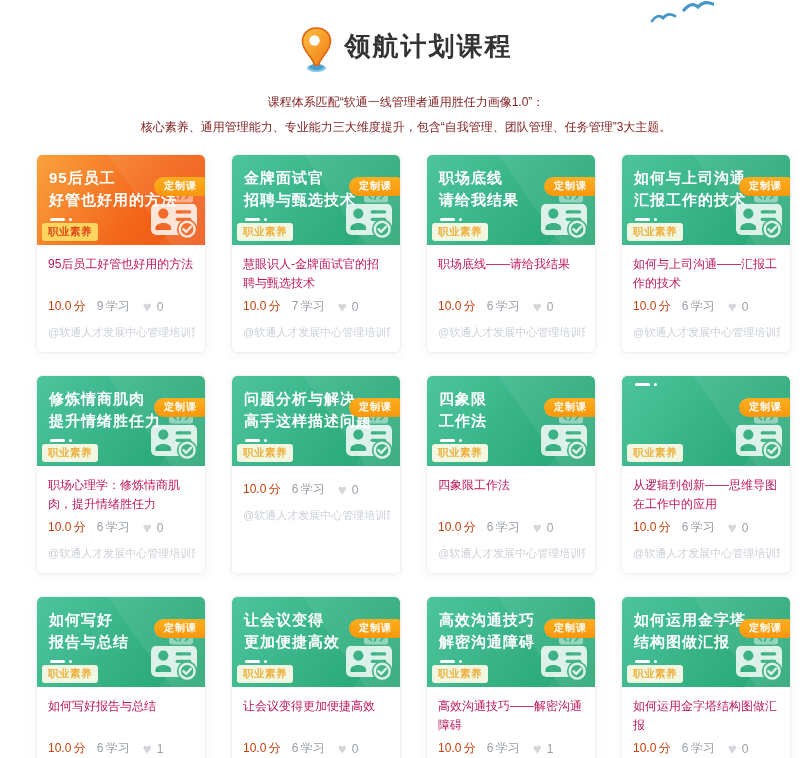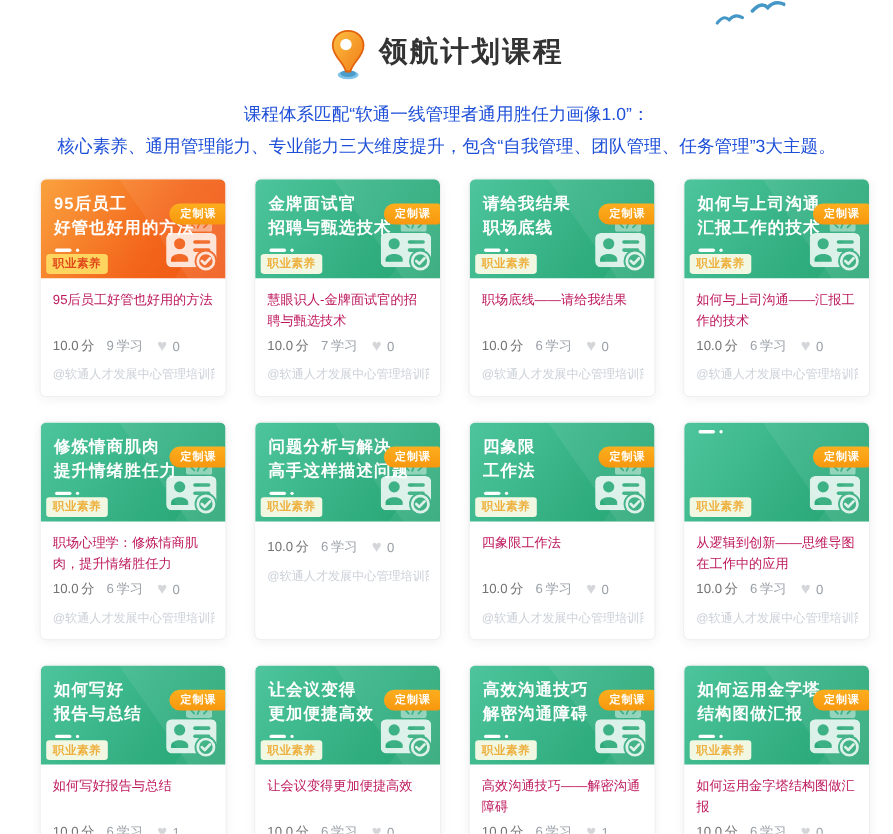--- a/index.html
+++ b/index.html
@@ -9,21 +9,21 @@
     font-family: "Liberation Sans", "DejaVu Sans", sans-serif;
     background: #ffffff;
     overflow: hidden;
   }
 
   
   .page-header { padding-top: 24px; text-align: center; }
   .title-row { display: flex; align-items: flex-start; justify-content: center; gap: 12px; height: 50px; }
   .pin-icon { width: 33px; height: 47px; margin-top: 2px; }
   .page-title { font-size: 26px; font-weight: bold; color: #333; letter-spacing: 2px; line-height: 44px; }
-  .subtitle { font-size: 16px; color: #1d4ed8; }
+  .subtitle { font-size: 12px; color: #7f1d1d; }
   .subtitle.l1 { margin-top: 20px; }
   .subtitle.l2 { margin-top: 8px; }
 
   .birds { position: absolute; top: 0; right: 98px; width: 68px; height: 30px; }
 
   
   .grid {
     margin: 18px 0 0 36px;
     width: 755px;
     display: grid;
@@ -88,21 +88,21 @@
   .icon-browser { position: absolute; right: 12px; top: 29px; width: 24px; height: 19px; z-index: 2; }
   .icon-idcard  { position: absolute; right: 8px;  top: 47px; width: 46px; height: 38px; z-index: 2; }
 
   
   .card-body { padding: 10px 10px 12px 11px; }
   .desc {
     font-size: 12px; color: #be185d; line-height: 19px;
     height: 38px; overflow: hidden;
   }
   .stats { display: flex; align-items: center; margin-top: 5px; font-size: 12px; color: #9aa0a8; }
-  .score { color: #737373; margin-right: 11px; white-space: nowrap; }
+  .score { color: #c2410c; margin-right: 11px; white-space: nowrap; }
   .study { margin-right: 13px; white-space: nowrap; }
   .likes { display: flex; align-items: center; }
   .heart { color: #d4d6da; font-size: 15px; line-height: 12px; margin-right: 5px; }
   .author { margin-top: 10px; font-size: 11px; color: #ccd1d8; white-space: nowrap; overflow: hidden; }
 </style>
 </head>
 <body>
 
 <svg width="0" height="0" style="position:absolute" aria-hidden="true">
   <defs>
@@ -220,22 +220,22 @@
           </span>
       </div>
       <div class="author">@软通人才发展中心管理培训部</div>
     </div>
   </div>
 
   <div class="card green">
     <div class="card-header">
       <div class="badge">定制课</div>
       <div class="cover-title">
+        <div>职场底线</div>
         <div>请给我结果</div>
-        <div>职场底线</div>
       </div>
       <div class="dash">
           <span class="bar"></span>
           <span class="dot"></span>
         </div>
       <svg class="icon-browser" viewBox="0 0 30 23">
         <rect x="0" y="0" width="30" height="23" rx="3" fill="rgba(255,255,255,0.45)" mask="url(#m-browser)"></rect>
       </svg>
       <svg class="icon-idcard" viewBox="0 0 56 46">
         <rect x="0" y="2" width="56" height="38" rx="6" fill="rgba(255,255,255,0.82)" mask="url(#m-idcard)"></rect>

